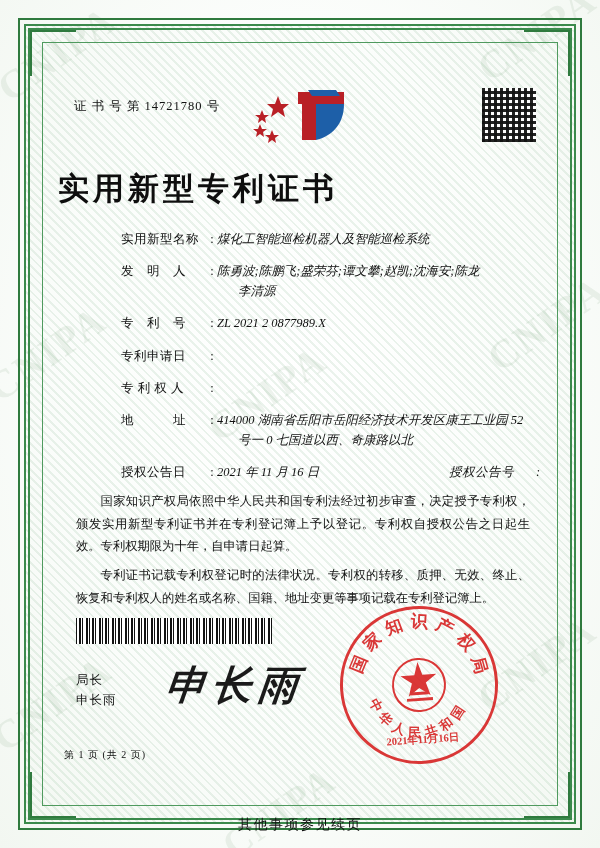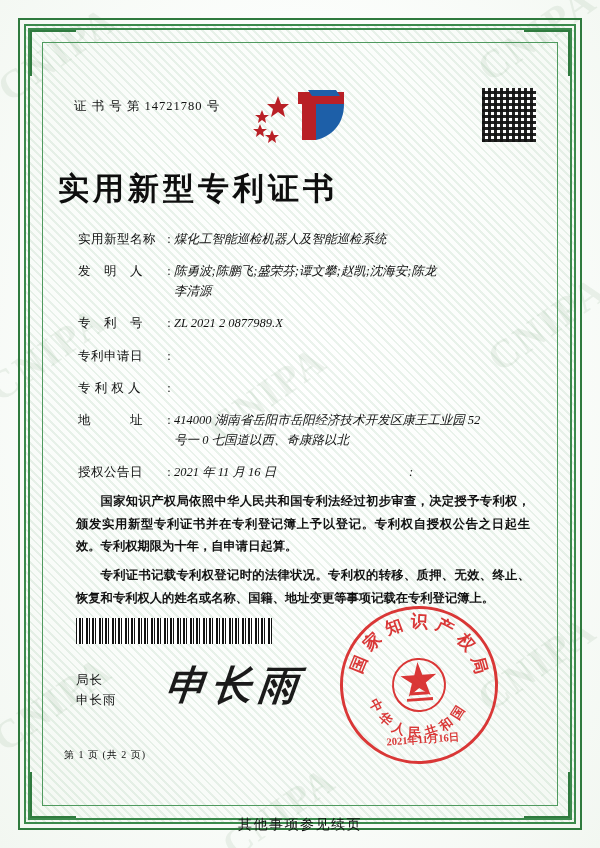--- a/index.html
+++ b/index.html
@@ -132,54 +132,55 @@
   .row {
     display: flex;
     align-items: flex-start;
     margin-bottom: 13px;
   }
   .row .lbl {
     width: 86px;
     flex: 0 0 86px;
     letter-spacing: 0.5px;
     white-space: pre;
+    margin-left: 43px;
   }
   .row .colon {
     width: 10px;
     flex: 0 0 10px;
     text-align: center;
   }
   .row .val {
     flex: 1 1 auto;
     font-style: italic;
   }
   .row .val .cont {
     display: block;
     padding-left: 0;
+    margin-left: 21px;
   }
   .row.dual .val { display: flex; }
   .row.dual .val .seg1 { flex: 0 0 232px; }
   .row.dual .lbl2 { flex: 0 0 84px; letter-spacing: 0.5px; }
   .row.dual .colon2 { flex: 0 0 10px; text-align: center; }
 
   
   .paras {
     position: absolute;
     top: 432px;
     left: 18px;
     right: 12px;
     font-size: 12.3px;
     line-height: 1.85;
     color: #111;
     text-align: justify;
   }
   .paras p {
     margin: 0 0 6px 0;
     text-indent: 2em;
-    font-weight: bold;
   }
 
   
   .barcode {
     position: absolute;
     left: 18px;
     top: 560px;
     width: 196px;
     height: 26px;
     background-image: repeating-linear-gradient(90deg,
@@ -350,20 +351,21 @@
           <span>414000 湖南省岳阳市岳阳经济技术开发区康王工业园 52</span>
           <span class="cont">号一 0 七国道以西、奇康路以北</span>
         </div>
       </div>
 
       <div class="row dual">
         <div class="lbl">授权公告日</div>
         <div class="colon">:</div>
         <div class="val">
           <span class="seg1">2021 年 11 月 16 日</span>
+          <span class="lbl2">授权公告号</span>
           <span class="colon2">:</span>
         </div>
       </div>
 
     </div>
 
     <div class="paras">
       <p>国家知识产权局依照中华人民共和国专利法经过初步审查，决定授予专利权，颁发实用新型专利证书并在专利登记簿上予以登记。专利权自授权公告之日起生效。专利权期限为十年，自申请日起算。</p>
       <p>专利证书记载专利权登记时的法律状况。专利权的转移、质押、无效、终止、恢复和专利权人的姓名或名称、国籍、地址变更等事项记载在专利登记簿上。</p>
     </div>

